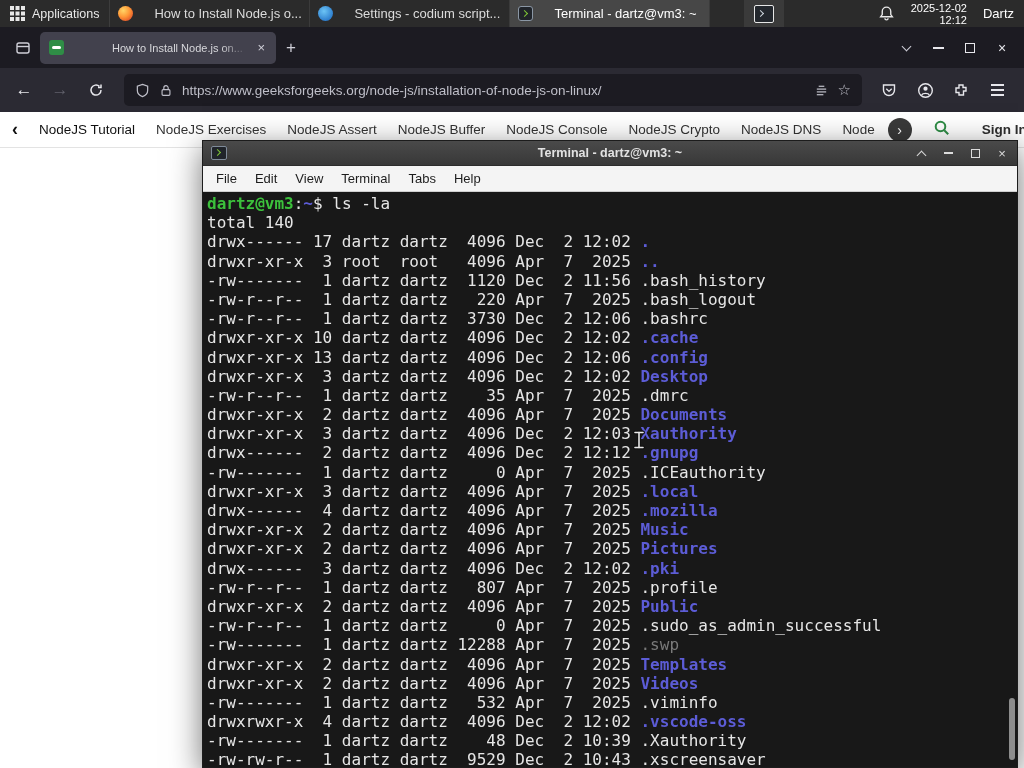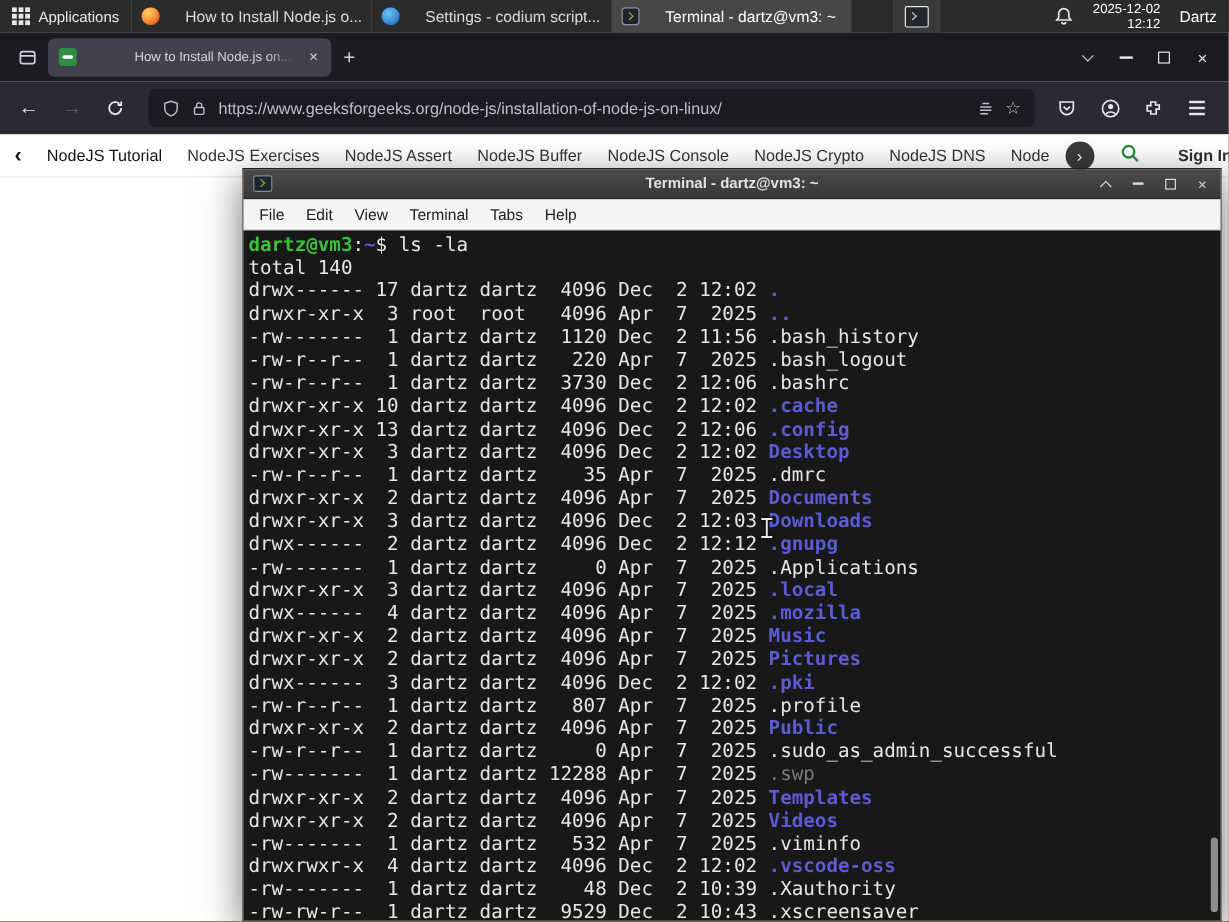--- a/index.html
+++ b/index.html
@@ -1,18 +1,18 @@
 <!DOCTYPE html>
 <html><head>
 <meta charset="utf-8">
 <style>
   * { margin:0; padding:0; box-sizing:border-box; }
   html,body { width:1024px; height:768px; overflow:hidden; }
   body { font-family:"Liberation Sans", sans-serif; background:#444; }
-  .desktop { position:relative; width:1024px; height:768px; overflow:hidden; background:#7f1d1d; }
+  .desktop { position:relative; width:1024px; height:768px; overflow:hidden; background:#ef4444; }
   .spacer { flex:1; }
 
   
   .panel { position:absolute; top:0; left:0; width:1024px; height:27px; background:#2b2b2b;
            display:flex; align-items:stretch; color:#e8e8e8; font-size:12.5px; z-index:50; }
   .app-menu { display:flex; align-items:center; gap:7px; padding:0 10px; border-right:1px solid #3d3d3d; cursor:default; }
   .winbtns { display:flex; align-items:stretch; }
   .winbtn { display:flex; align-items:center; gap:6px; width:200px; padding:0 8px;
             border-right:1px solid #3b3b3b; color:#dcdcdc; }
   .winbtn.active { background:#474747; color:#fff; }
@@ -296,23 +296,23 @@
           <div class="term-line"><span>drwx------ 17 dartz dartz  4096 Dec  2 12:02 </span><span class="t-dir">.</span></div>
           <div class="term-line"><span>drwxr-xr-x  3 root  root   4096 Apr  7  2025 </span><span class="t-dir">..</span></div>
           <div class="term-line"><span>-rw-------  1 dartz dartz  1120 Dec  2 11:56 </span><span class="t-file">.bash_history</span></div>
           <div class="term-line"><span>-rw-r--r--  1 dartz dartz   220 Apr  7  2025 </span><span class="t-file">.bash_logout</span></div>
           <div class="term-line"><span>-rw-r--r--  1 dartz dartz  3730 Dec  2 12:06 </span><span class="t-file">.bashrc</span></div>
           <div class="term-line"><span>drwxr-xr-x 10 dartz dartz  4096 Dec  2 12:02 </span><span class="t-dir">.cache</span></div>
           <div class="term-line"><span>drwxr-xr-x 13 dartz dartz  4096 Dec  2 12:06 </span><span class="t-dir">.config</span></div>
           <div class="term-line"><span>drwxr-xr-x  3 dartz dartz  4096 Dec  2 12:02 </span><span class="t-dir">Desktop</span></div>
           <div class="term-line"><span>-rw-r--r--  1 dartz dartz    35 Apr  7  2025 </span><span class="t-file">.dmrc</span></div>
           <div class="term-line"><span>drwxr-xr-x  2 dartz dartz  4096 Apr  7  2025 </span><span class="t-dir">Documents</span></div>
-          <div class="term-line"><span>drwxr-xr-x  3 dartz dartz  4096 Dec  2 12:03 </span><span class="t-dir">Downloads</span></div>
+          <div class="term-line"><span>drwxr-xr-x  3 dartz dartz  4096 Dec  2 12:03 </span><span class="t-dir">Xauthority</span></div>
           <div class="term-line"><span>drwx------  2 dartz dartz  4096 Dec  2 12:12 </span><span class="t-dir">.gnupg</span></div>
-          <div class="term-line"><span>-rw-------  1 dartz dartz     0 Apr  7  2025 </span><span class="t-file">.Applications</span></div>
+          <div class="term-line"><span>-rw-------  1 dartz dartz     0 Apr  7  2025 </span><span class="t-file">.ICEauthority</span></div>
           <div class="term-line"><span>drwxr-xr-x  3 dartz dartz  4096 Apr  7  2025 </span><span class="t-dir">.local</span></div>
           <div class="term-line"><span>drwx------  4 dartz dartz  4096 Apr  7  2025 </span><span class="t-dir">.mozilla</span></div>
           <div class="term-line"><span>drwxr-xr-x  2 dartz dartz  4096 Apr  7  2025 </span><span class="t-dir">Music</span></div>
           <div class="term-line"><span>drwxr-xr-x  2 dartz dartz  4096 Apr  7  2025 </span><span class="t-dir">Pictures</span></div>
           <div class="term-line"><span>drwx------  3 dartz dartz  4096 Dec  2 12:02 </span><span class="t-dir">.pki</span></div>
           <div class="term-line"><span>-rw-r--r--  1 dartz dartz   807 Apr  7  2025 </span><span class="t-file">.profile</span></div>
           <div class="term-line"><span>drwxr-xr-x  2 dartz dartz  4096 Apr  7  2025 </span><span class="t-dir">Public</span></div>
           <div class="term-line"><span>-rw-r--r--  1 dartz dartz     0 Apr  7  2025 </span><span class="t-file">.sudo_as_admin_successful</span></div>
           <div class="term-line"><span>-rw-------  1 dartz dartz 12288 Apr  7  2025 </span><span class="t-dim">.swp</span></div>
           <div class="term-line"><span>drwxr-xr-x  2 dartz dartz  4096 Apr  7  2025 </span><span class="t-dir">Templates</span></div>

